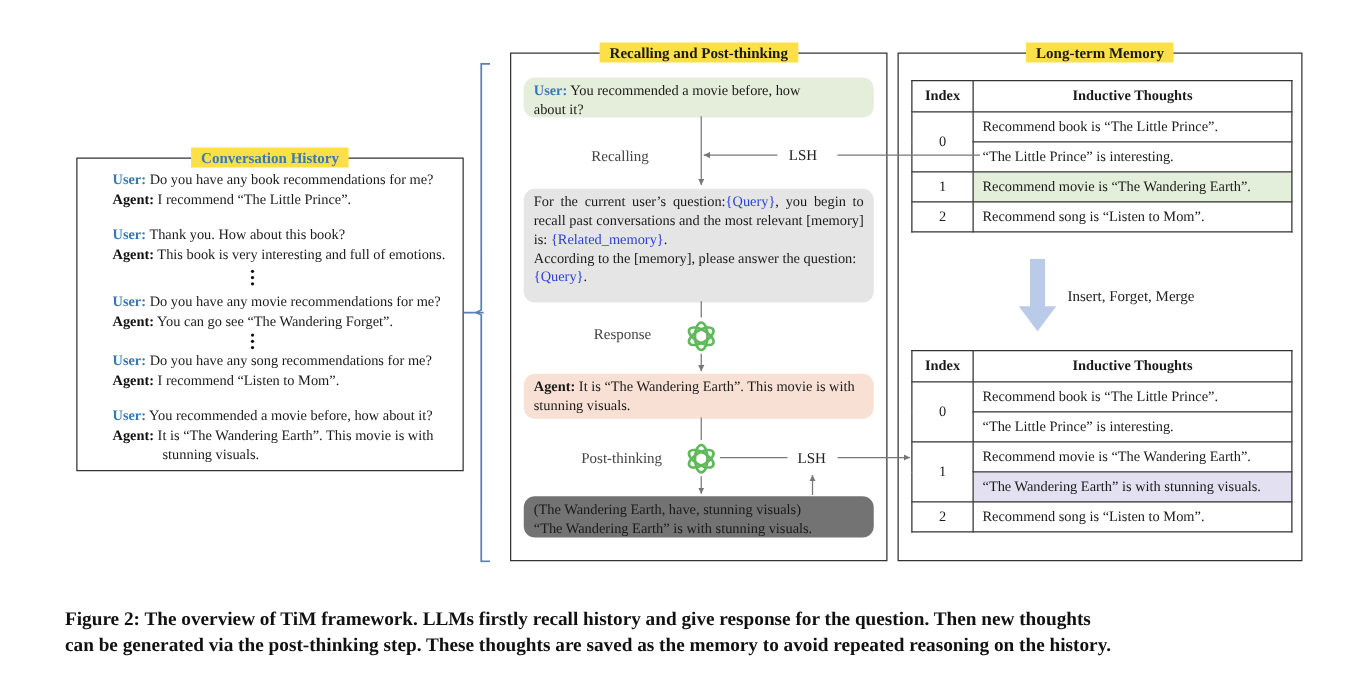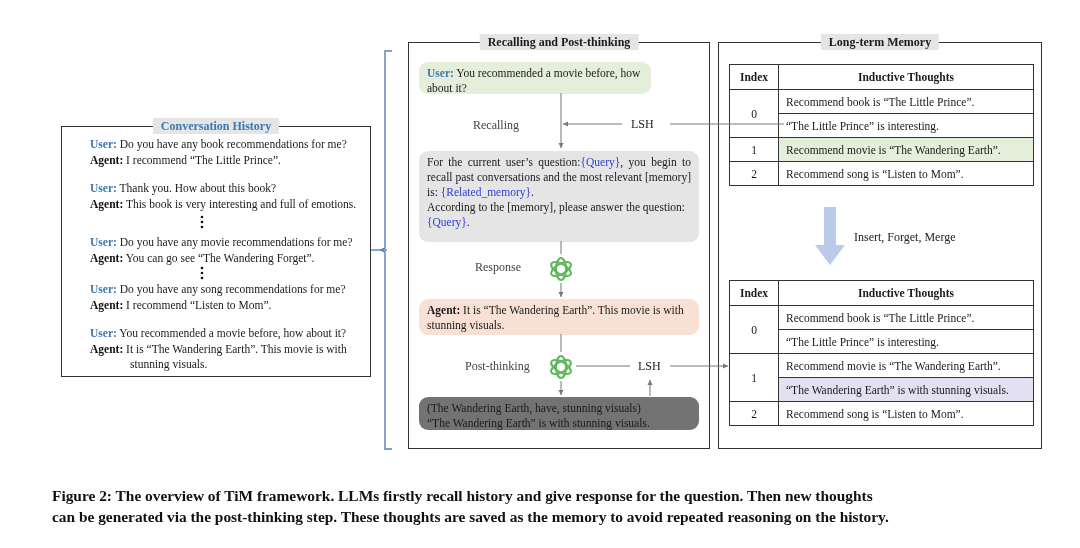--- a/index.html
+++ b/index.html
@@ -5,38 +5,38 @@
   * { box-sizing: border-box; margin: 0; padding: 0; }
   html, body { width: 1080px; height: 548px; background: #ffffff; overflow: hidden; }
   body { position: relative; font-family: "Liberation Serif", "DejaVu Serif", serif; color: #1a1a1a; }
 
   .abs { position: absolute; }
 
   
   .panel { position: absolute; border: 1.5px solid #333; background: #fff; }
   .panel-title {
     position: absolute; top: -9px; left: 50%; transform: translateX(-50%);
-    background: #e5e5e5; padding: 0 8px; font-weight: bold; font-size: 12px; white-space: nowrap; line-height: 16px;
+    background: #fde047; padding: 0 8px; font-weight: bold; font-size: 12px; white-space: nowrap; line-height: 16px;
   }
 
   
   #conv { left: 61px; top: 126px; width: 310px; height: 251px; }
   #conv .panel-title { color: #3a78b5; font-size: 12px; }
   .turn { position: absolute; left: 28px; font-size: 11.5px; line-height: 15.5px; }
   .turn .who-user { color: #3a78b5; font-weight: bold; }
   .turn .who-agent { font-weight: bold; color: #111; }
   .vdots { position: absolute; font-size: 12px; font-weight: bold; line-height: 4px; width: 10px; text-align: center; }
 
   
   #bracket { left: 380px; top: 50px; width: 30px; height: 400px; }
 
   
   #recall { left: 408px; top: 42px; width: 302px; height: 407px; }
   .bubble { position: absolute; border-radius: 9px; font-size: 11.5px; line-height: 15px; padding: 4px 8px; }
-  #b-user { left: 10px; top: 19px; width: 232px; height: 32px; background: #e4eedb; }
+  #b-user { left: 10px; top: 19px; width: 280px; height: 32px; background: #e4eedb; }
   #b-prompt { left: 10px; top: 108px; width: 280px; height: 91px; background: #e5e5e5; text-align: justify; }
   #b-agent { left: 10px; top: 256px; width: 280px; height: 36px; background: #f8e1d4; }
   #b-thought { left: 10px; top: 354px; width: 280px; height: 33px; background: #737373; }
   .blue-var { color: #2b3fd6; }
   .user-lbl { color: #3a78b5; font-weight: bold; }
   .bold { font-weight: bold; }
   .step-label { position: absolute; font-size: 12px; color: #444; white-space: nowrap; }
   .lsh { position: absolute; font-size: 12px; color: #222; }
 
   

